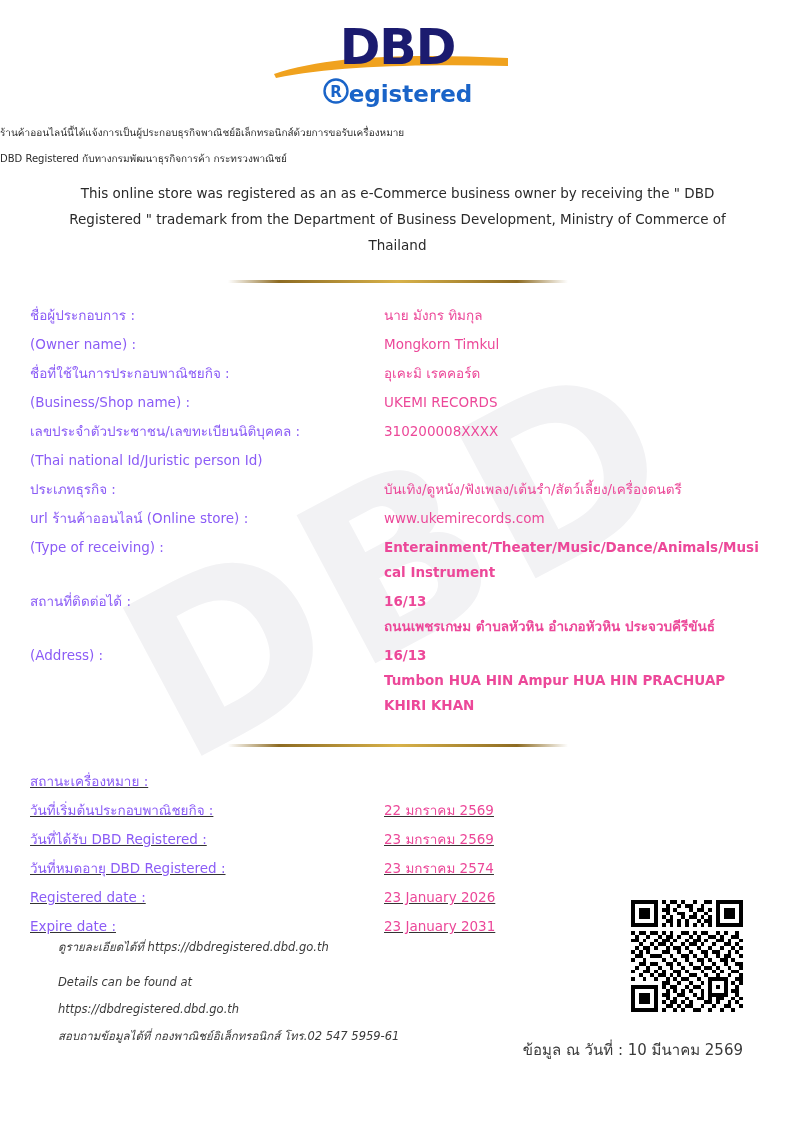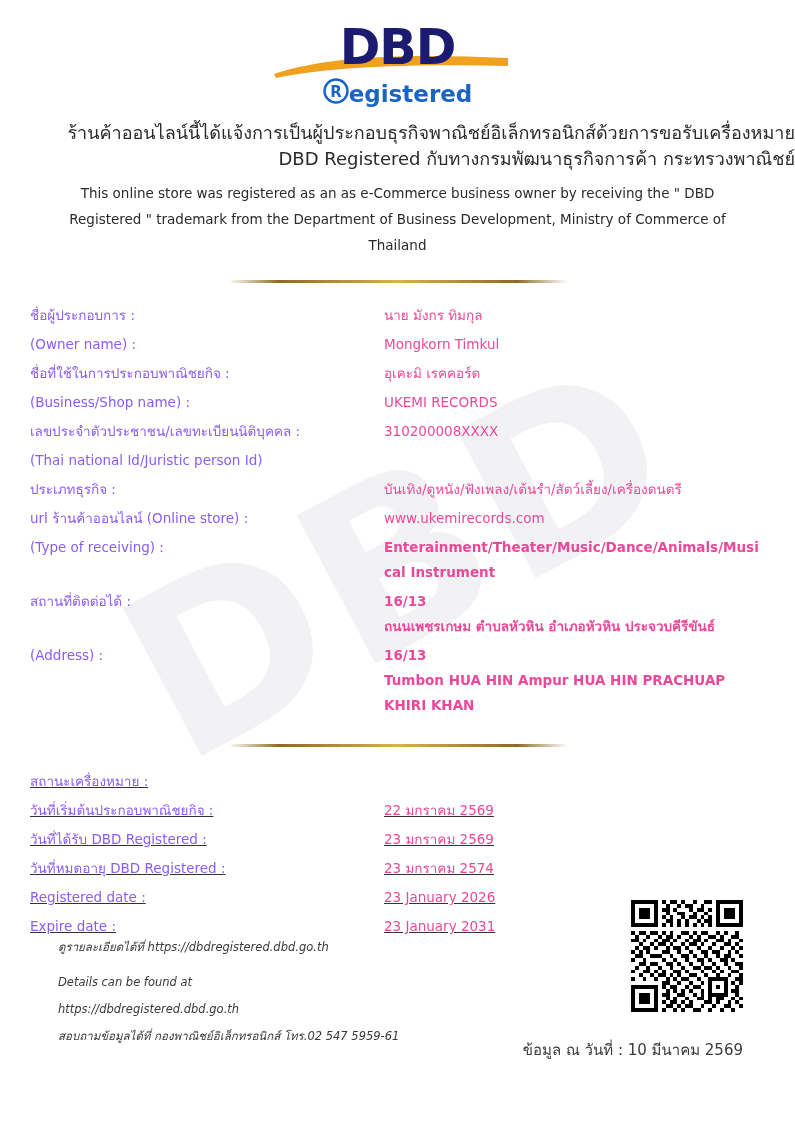--- a/index.html
+++ b/index.html
@@ -73,22 +73,22 @@
     line-height: 26px;
   }
   .logo-registered .rmark {
     display: inline-block;
     position: relative;
     top: 2px;
   }
 
   
   .header-th {
-    text-align: right;
-    font-size: 18px;
+    text-align: left;
+    font-size: 10px;
     line-height: 26px;
     color: #2a2a2a;
     margin-top: 16px;
   }
   .header-en {
     text-align: center;
     font-size: 13.5px;
     line-height: 26px;
     color: #2a2a2a;
     margin-top: 8px;

